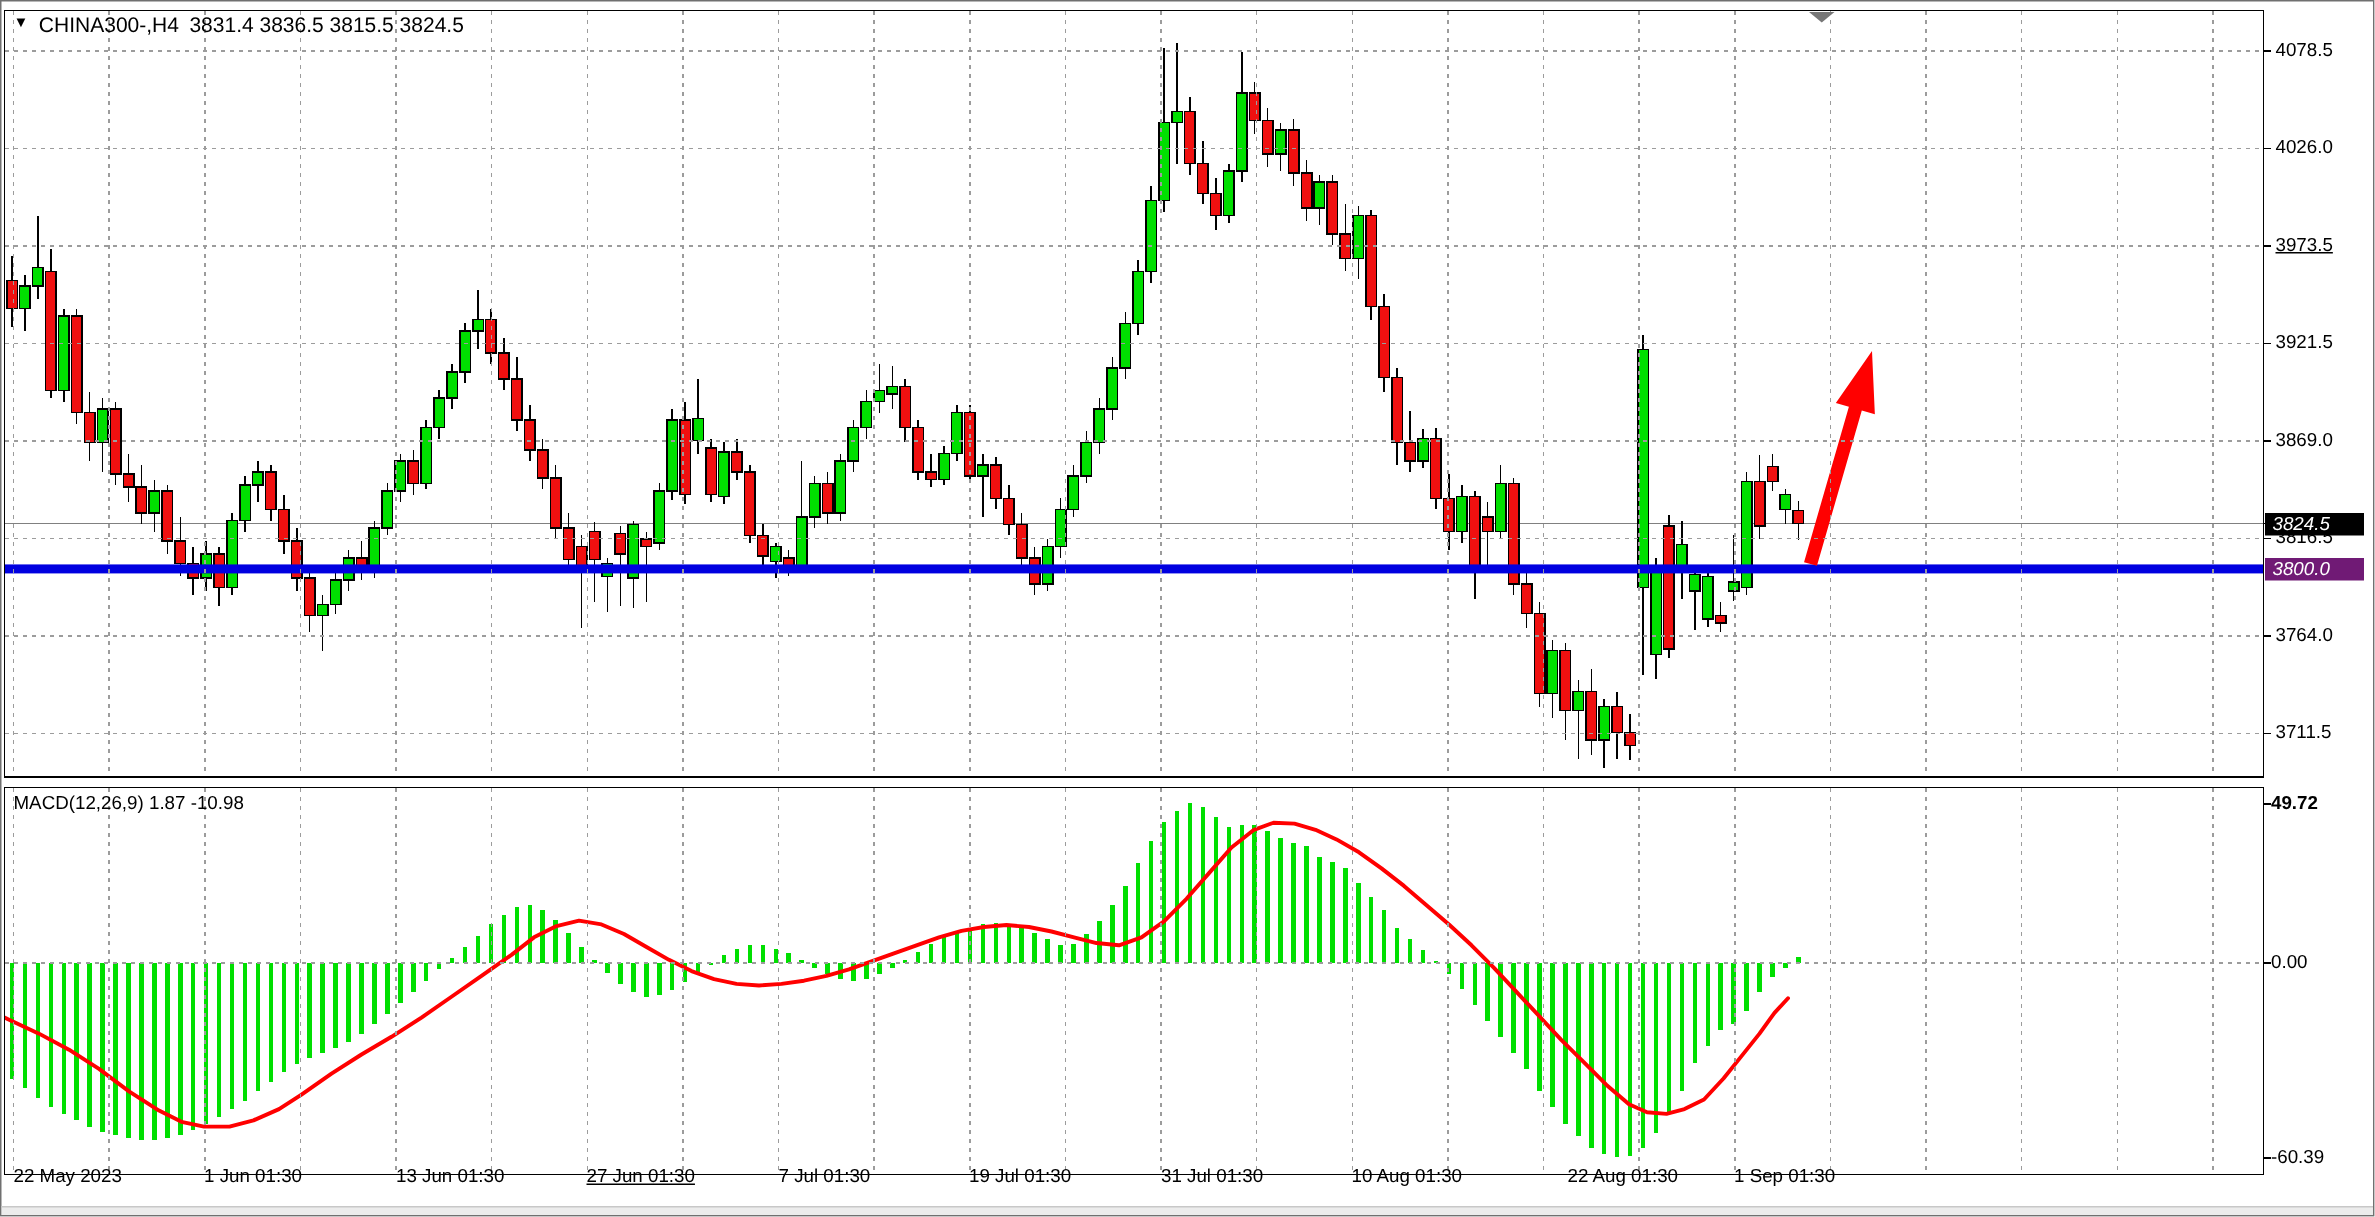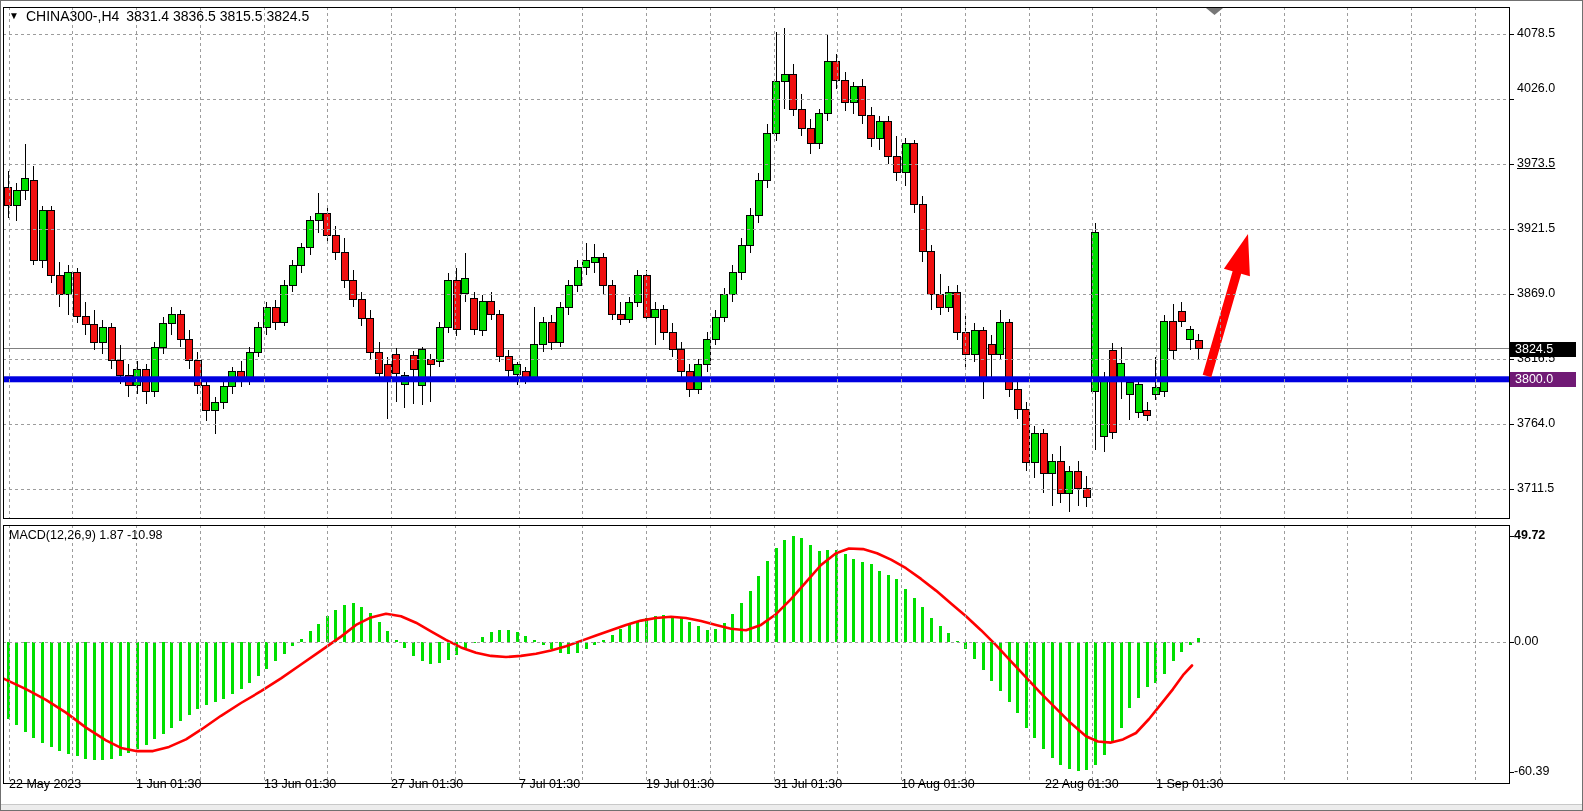--- a/index.html
+++ b/index.html
@@ -13,21 +13,21 @@
     position:absolute;left:8px;top:7px;font-size:14px;line-height:16px;
     white-space:pre;display:flex;align-items:center;gap:7px;
   }
   .tri-icon{font-size:10px;line-height:10px;}
   .ind-label{position:absolute;left:8px;top:527px;font-size:12.5px;}
   .axis-label{position:absolute;font-size:12.5px;line-height:15px;white-space:nowrap;}
   .y-label{left:1516px;}
   .x-label{top:776px;}
   .badge{
     position:absolute;left:1509px;width:66px;height:15px;font-size:12.5px;
-    line-height:15px;color:#fff;padding-left:5px;box-sizing:border-box;
+    line-height:15px;color:#fff;padding-left:5px;box-sizing:border-box;font-style:italic;
   }
   .badge-black{background:#000000;}
   .badge-blue{background:#701a75;}
   .bottom-strip{
     position:absolute;left:0;top:803px;width:1583px;height:8px;
     background:#ececec;border-top:1px solid #c8c8c8;
   }
 </style>
 </head>
 <body>
@@ -557,38 +557,38 @@
   <div class="ohlc-title">
     <span class="tri-icon">▼</span>
     <span>CHINA300-,H4</span>
     <span>3831.4 3836.5 3815.5 3824.5</span>
   </div>
 
   <div class="ind-label">MACD(12,26,9) 1.87 -10.98</div>
 
   <div id="y-labels">
       <div class="axis-label y-label" style="top: 25px;">4078.5</div>
-      <div class="axis-label y-label" style="top: 80px;">4026.0</div>
+      <div class="axis-label y-label" style="top: 90px;">4026.0</div>
       <div class="axis-label y-label" style="top: 155px; text-decoration: underline;">3973.5</div>
       <div class="axis-label y-label" style="top: 220px;">3921.5</div>
       <div class="axis-label y-label" style="top: 285px;">3869.0</div>
       <div class="axis-label y-label" style="top: 350px;">3816.5</div>
       <div class="axis-label y-label" style="top: 415px;">3764.0</div>
       <div class="axis-label y-label" style="top: 480px;">3711.5</div>
     </div>
   <div id="macd-labels">
       <div class="axis-label" style="left: 1513px; top: 527px; font-weight: bold;">49.72</div>
       <div class="axis-label" style="left: 1513px; top: 633px;">0.00</div>
       <div class="axis-label" style="left: 1513px; top: 763px;">-60.39</div>
     </div>
   <div id="x-labels">
       <div class="axis-label x-label" style="left: 8px;">22 May 2023</div>
       <div class="axis-label x-label" style="left: 135px;">1 Jun 01:30</div>
       <div class="axis-label x-label" style="left: 263px;">13 Jun 01:30</div>
-      <div class="axis-label x-label" style="left: 390px;">27 Jun 01:30</div>
+      <div class="axis-label x-label" style="left: 390px; text-decoration: underline;">27 Jun 01:30</div>
       <div class="axis-label x-label" style="left: 518px;">7 Jul 01:30</div>
       <div class="axis-label x-label" style="left: 645px;">19 Jul 01:30</div>
       <div class="axis-label x-label" style="left: 773px;">31 Jul 01:30</div>
       <div class="axis-label x-label" style="left: 900px;">10 Aug 01:30</div>
       <div class="axis-label x-label" style="left: 1028px; margin-left: 16px;">22 Aug 01:30</div>
       <div class="axis-label x-label" style="left: 1155px;">1 Sep 01:30</div>
     </div>
 
   <div class="badge badge-black" id="last-price-badge" style="top: 340.905px;">3824.5</div>
   <div class="badge badge-blue" id="hline-badge" style="top: 371.279px;">3800.0</div>

